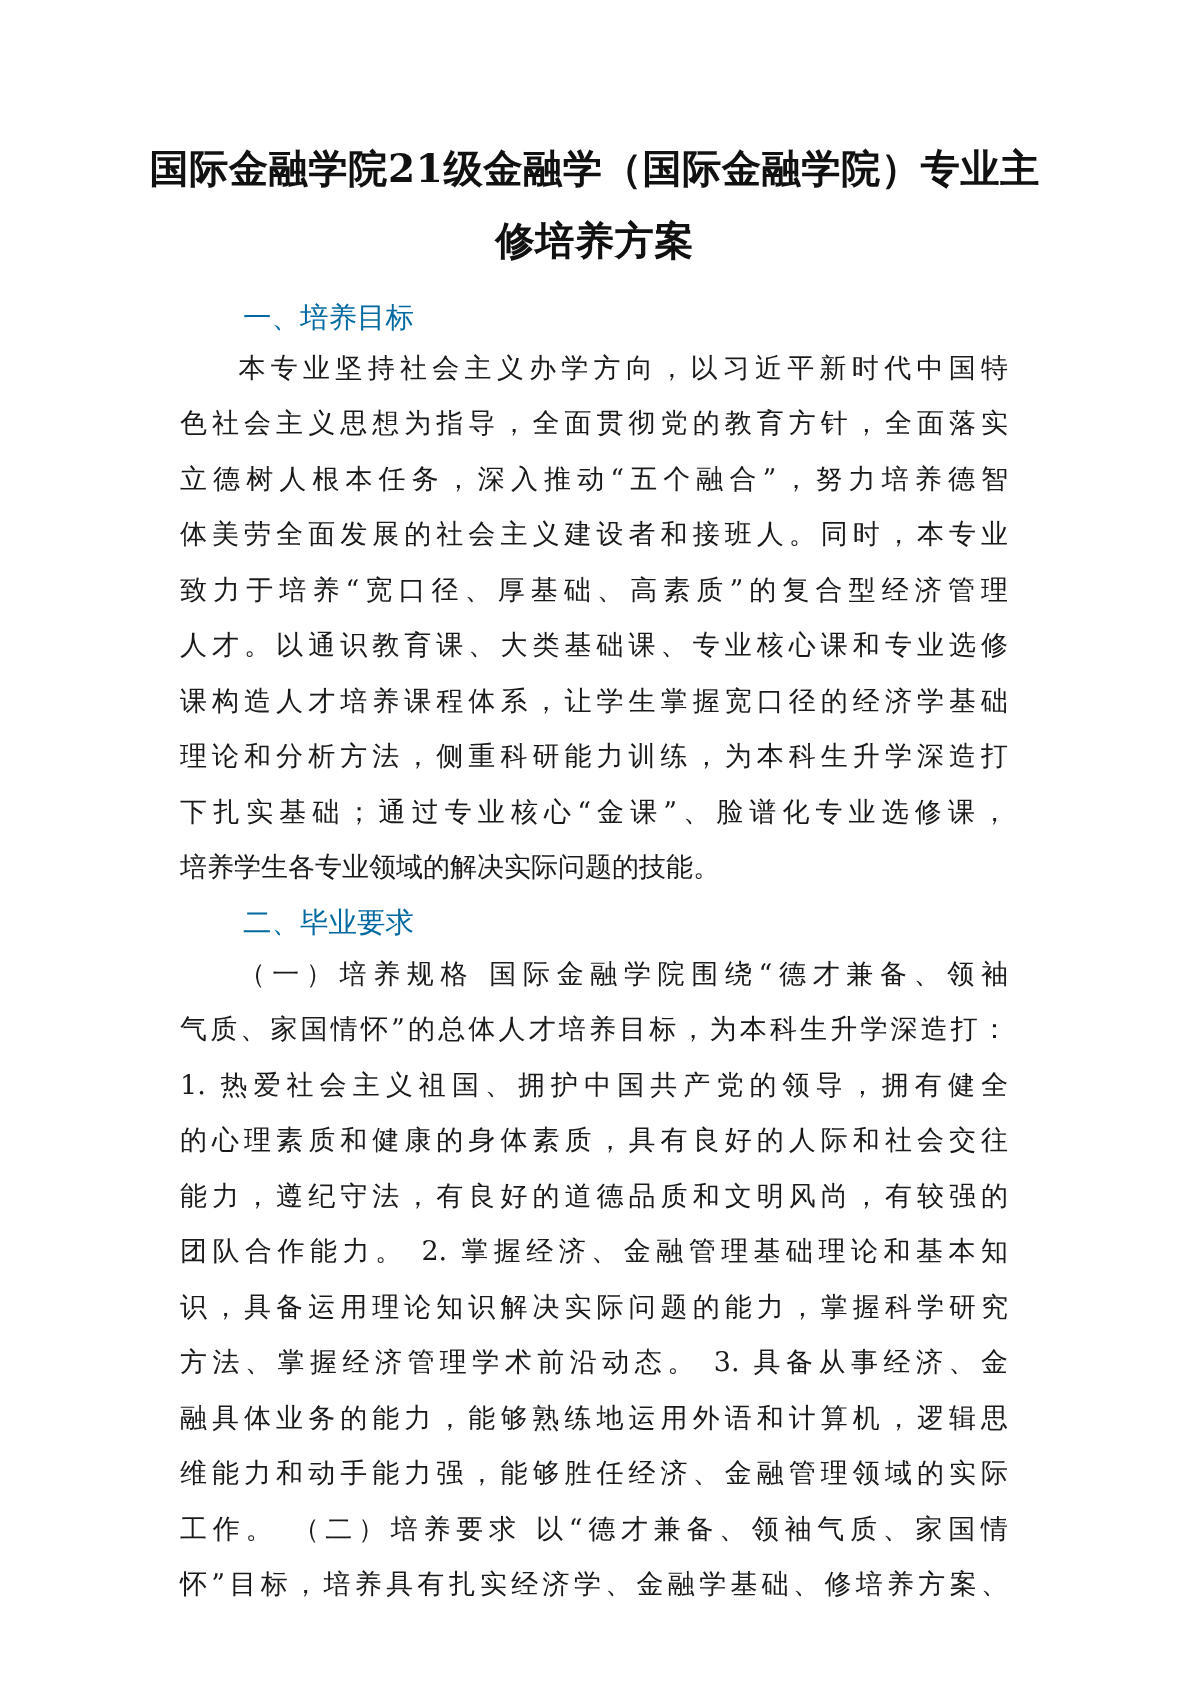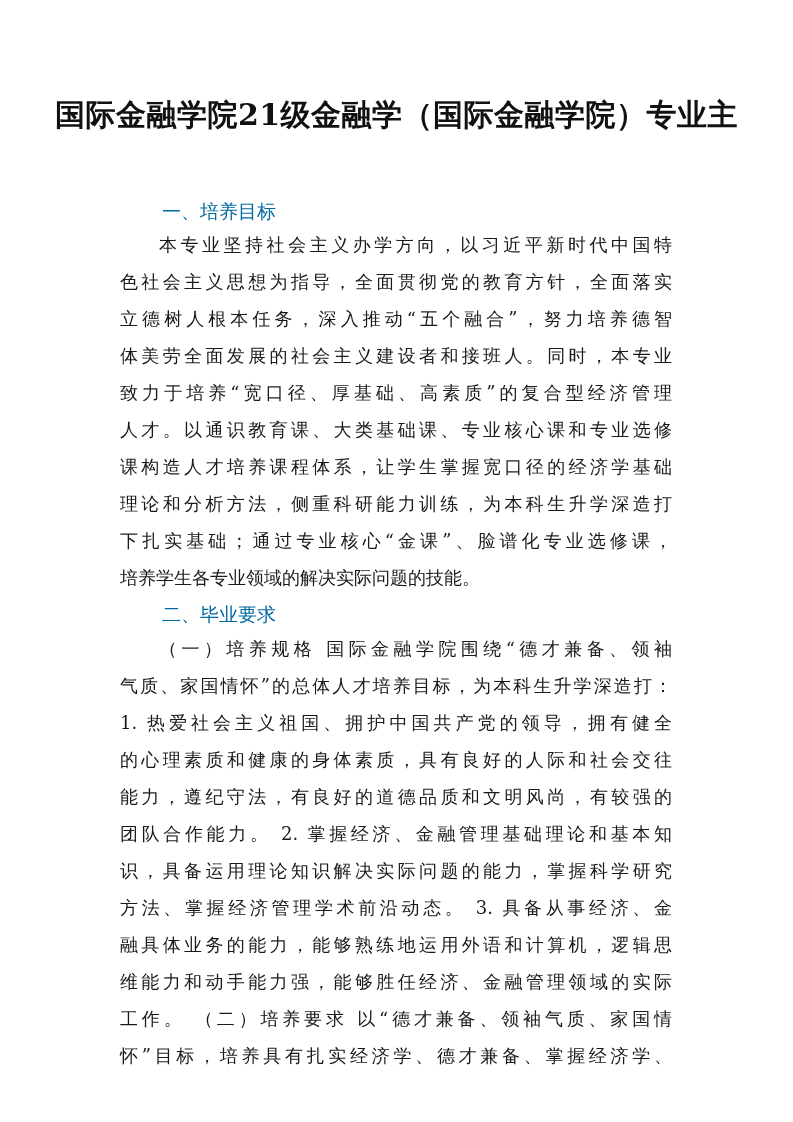--- a/index.html
+++ b/index.html
@@ -1,40 +1,41 @@
 <!DOCTYPE html>
 <html><head>
   <meta charset="utf-8">
   <style>
     html, body { margin: 0; padding: 0; background: #ffffff; }
     body { width: 793px; height: 1122px; position: relative; overflow: hidden; }
     .page { position: absolute; left: 0; top: 0; width: 793px; height: 1122px; background: #fff; }
     .title-line {
       position: absolute; left: 0; width: 793px; text-align: center;
-      font-family: "DejaVu Serif", serif; font-weight: bold; font-size: 30px;
+      font-family: "DejaVu Serif", serif; font-weight: bold; font-size: 26px;
       color: #111; letter-spacing: 0.5px; white-space: nowrap;
     }
     .heading {
       position: absolute; left: 162px;
       font-family: "DejaVu Sans", sans-serif; font-weight: normal; font-size: 19px;
       color: #0369a1; white-space: nowrap;
     }
     .line {
       position: absolute; left: 120px; width: 552px;
       font-family: "DejaVu Serif", serif; font-size: 18px; color: #1a1a1a;
       white-space: nowrap; text-align: justify; text-align-last: justify;
     }
     .line.indent { left: 159px; width: 513px; }
     .line.last { text-align-last: left; }
   </style>
 </head>
 <body>
 
 <div class="page">
   <div class="title-line" style="top:95px;">国际金融学院21级金融学（国际金融学院）专业主</div>
+  <div class="title-line" style="top:143px;">修培养方案</div>
 
   <div class="heading" style="top:199px;">一、培养目标</div>
 
   <div class="line indent" style="top:233px;">本专业坚持社会主义办学方向，以习近平新时代中国特</div>
   <div class="line" style="top:270px;">色社会主义思想为指导，全面贯彻党的教育方针，全面落实</div>
   <div class="line" style="top:307px;">立德树人根本任务，深入推动“五个融合”，努力培养德智</div>
   <div class="line" style="top:344px;">体美劳全面发展的社会主义建设者和接班人。同时，本专业</div>
   <div class="line" style="top:381px;">致力于培养“宽口径、厚基础、高素质”的复合型经济管理</div>
   <div class="line" style="top:418px;">人才。以通识教育课、大类基础课、专业核心课和专业选修</div>
   <div class="line" style="top:455px;">课构造人才培养课程体系，让学生掌握宽口径的经济学基础</div>
@@ -48,14 +49,14 @@
   <div class="line" style="top:674px;">气质、家国情怀”的总体人才培养目标，为本科生升学深造打：</div>
   <div class="line" style="top:711px;">1. 热爱社会主义祖国、拥护中国共产党的领导，拥有健全</div>
   <div class="line" style="top:748px;">的心理素质和健康的身体素质，具有良好的人际和社会交往</div>
   <div class="line" style="top:785px;">能力，遵纪守法，有良好的道德品质和文明风尚，有较强的</div>
   <div class="line" style="top:822px;">团队合作能力。 2. 掌握经济、金融管理基础理论和基本知</div>
   <div class="line" style="top:859px;font-family:Liberation Mono, monospace;">识，具备运用理论知识解决实际问题的能力，掌握科学研究</div>
   <div class="line" style="top:896px;">方法、掌握经济管理学术前沿动态。 3. 具备从事经济、金</div>
   <div class="line" style="top:933px;">融具体业务的能力，能够熟练地运用外语和计算机，逻辑思</div>
   <div class="line" style="top:970px;">维能力和动手能力强，能够胜任经济、金融管理领域的实际</div>
   <div class="line" style="top:1007px;">工作。 （二）培养要求 以“德才兼备、领袖气质、家国情</div>
-  <div class="line" style="top:1044px;">怀”目标，培养具有扎实经济学、德才兼备、掌握经济学、</div>
+  <div class="line" style="top:1044px;">怀”目标，培养具有扎实经济学、金融学基础、修培养方案、</div>
 </div>
 
 </body></html>

